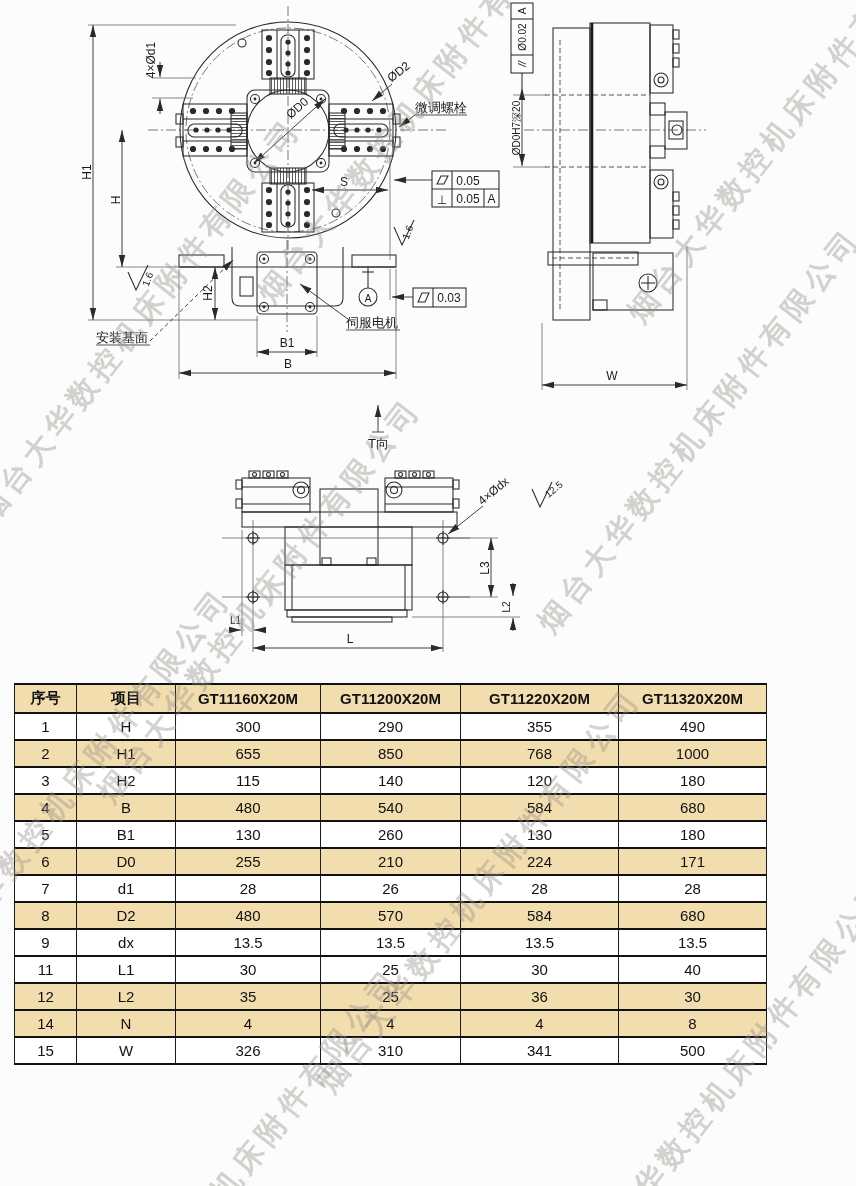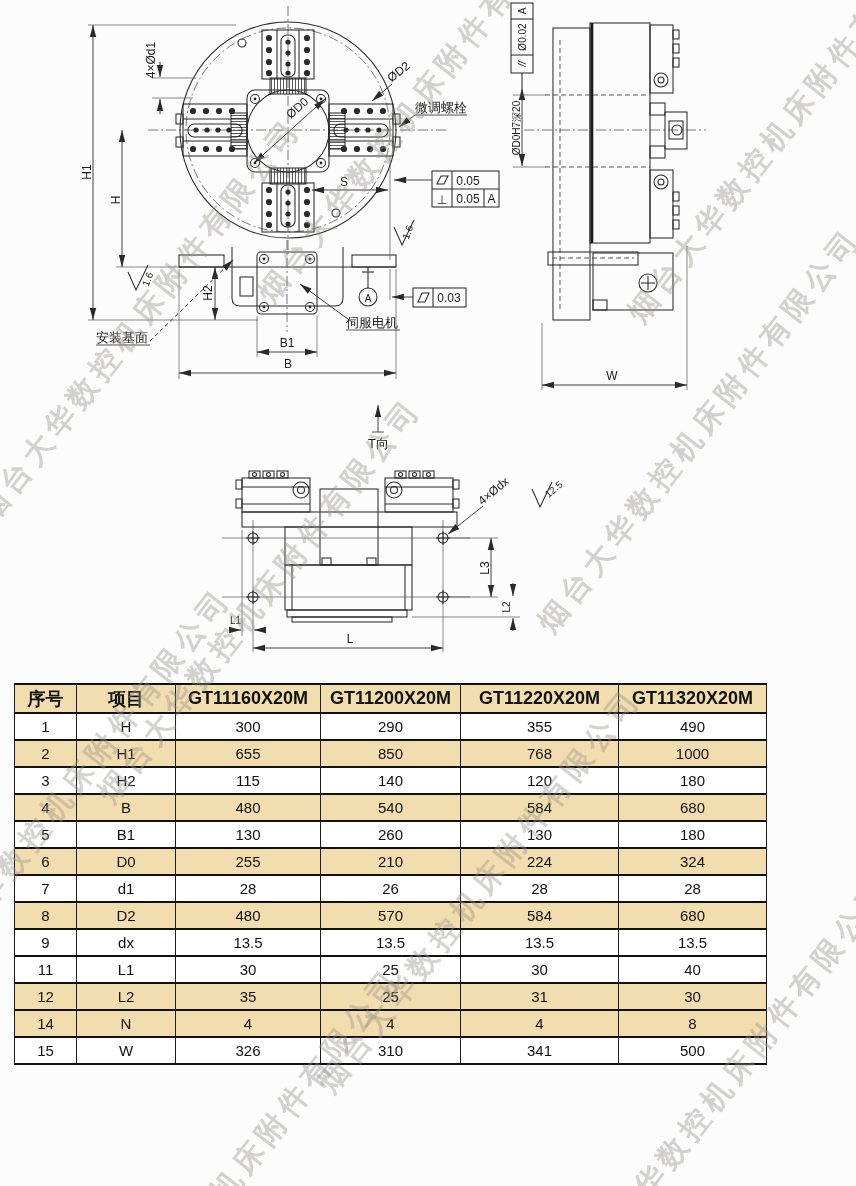--- a/index.html
+++ b/index.html
@@ -21,21 +21,21 @@
   svg .it{font-style:italic}
   .wm{position:absolute;white-space:nowrap;font-size:30px;letter-spacing:6px;
       color:rgba(150,144,138,.40);transform:translate(-50%,-50%) rotate(-52deg);
       z-index:5;pointer-events:none;font-weight:bold}
   table.spec{position:absolute;left:14px;top:683px;width:752px;z-index:2;
       border-collapse:collapse;table-layout:fixed;background:#fff}
   table.spec th,table.spec td{border-left:1px solid #1c1c1c;border-right:1px solid #1c1c1c;
       border-top:2px solid #111;border-bottom:2px solid #111;
       text-align:center;vertical-align:middle;font-size:15px;color:#111;height:25px;padding:0;
       overflow:hidden}
-  table.spec th{background:#f2ddae;font-weight:bold;font-size:18px;height:27px}
+  table.spec th{background:#f2ddae;font-weight:bold;font-size:15px;height:27px}
   table.spec tr.alt td{background:#f2ddae}
 </style>
 </head>
 <body>
 
 <div class="wm" style="left:140px;top:320px">烟台大华数控机床附件有限公司</div>
 <div class="wm" style="left:420px;top:100px">烟台大华数控机床附件有限公司</div>
 <div class="wm" style="left:790px;top:120px">烟台大华数控机床附件有限公司</div>
 <div class="wm" style="left:700px;top:430px">烟台大华数控机床附件有限公司</div>
 <div class="wm" style="left:260px;top:600px">烟台大华数控机床附件有限公司</div>
@@ -471,21 +471,21 @@
         <td>260</td>
         <td>130</td>
         <td>180</td>
       </tr>
       <tr class="alt">
         <td>6</td>
         <td>D0</td>
         <td>255</td>
         <td>210</td>
         <td>224</td>
-        <td>324</td>
+        <td>171</td>
       </tr>
       <tr>
         <td>7</td>
         <td>d1</td>
         <td>28</td>
         <td>26</td>
         <td>28</td>
         <td>28</td>
       </tr>
       <tr class="alt">
@@ -510,21 +510,21 @@
         <td>30</td>
         <td>25</td>
         <td>30</td>
         <td>40</td>
       </tr>
       <tr class="alt">
         <td>12</td>
         <td>L2</td>
         <td>35</td>
         <td>25</td>
-        <td>31</td>
+        <td>36</td>
         <td>30</td>
       </tr>
       <tr class="alt">
         <td>14</td>
         <td>N</td>
         <td>4</td>
         <td>4</td>
         <td>4</td>
         <td>8</td>
       </tr>

